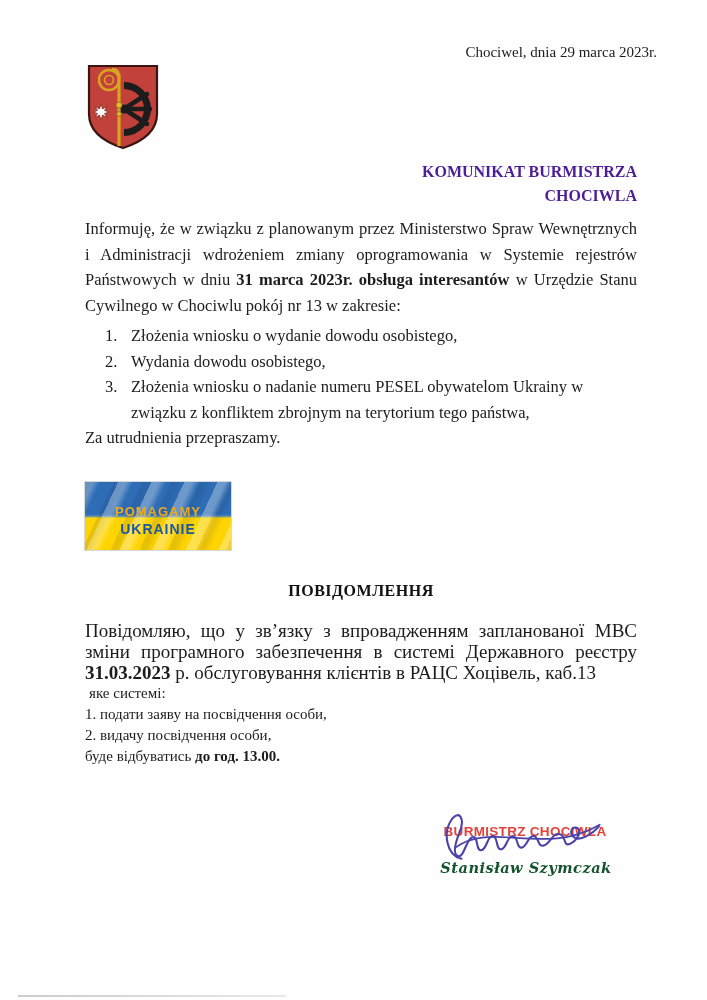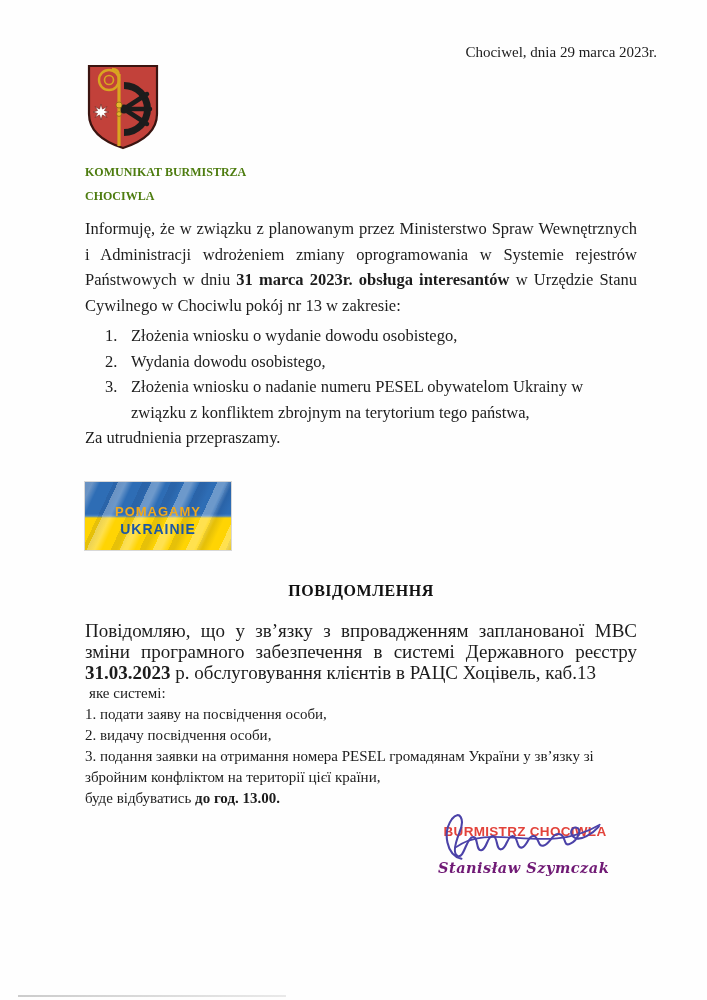--- a/index.html
+++ b/index.html
@@ -11,22 +11,22 @@
     color:#1c1c1c;
     overflow:hidden;
   }
   .dateline {
     position:absolute; top:44px; right:50px;
     font-size:15px;
   }
   .crest { position:absolute; top:62px; left:83px; }
   .content { padding:160px 70px 0 85px; }
   .doc-title {
-    text-align:left; font-weight:bold;
-    font-size:12px; line-height:24px; color:#4d7c0f;
+    text-align:right; font-weight:bold;
+    font-size:16px; line-height:24px; color:#4c1d95;
   }
   .para-pl {
     margin-top:8px;
     font-size:16.5px; line-height:25.5px;
     text-align:justify;
   }
   .pl-list { margin-top:5px; }
   .pl-item { display:flex; padding-left:20px; font-size:16.5px; line-height:25.5px; }
   .pl-num { flex:none; width:26px; }
   .pl-text { flex:1; }
@@ -64,23 +64,23 @@
 
   .signature-block {
     position:absolute; left:425px; top:802px; width:200px; height:92px;
   }
   .stamp-title {
     position:absolute; top:22px; left:0; width:100%; text-align:center;
     font-family:"Liberation Sans", sans-serif; font-weight:bold;
     font-size:13.5px; letter-spacing:0.3px; color:#e2423a;
   }
   .stamp-name {
-    position:absolute; top:57px; left:13px; width:100%; 
+    position:absolute; top:57px; left:1px; width:100%; text-align:center;
     font-family:"DejaVu Serif", serif; font-style:italic; font-weight:bold;
-    font-size:14.5px; letter-spacing:0.5px; color:#701a75;
+    font-size:14.5px; letter-spacing:0.5px; color:#14532d;
   }
   .signature-ink { position:absolute; top:0; left:8px; }
 
   .page-edge-artifact {
     position:absolute; left:18px; bottom:3px; width:268px; height:2px;
     background:linear-gradient(90deg,#8f8f8f,#cfcfcf); opacity:0.45;
   }
 </style>
 </head>
 <body>
@@ -144,21 +144,20 @@
     </div>
 
     <div class="ua-heading">ПОВІДОМЛЕННЯ</div>
 
     <div class="para-ua"><span>Повідомляю, що у зв’язку з впровадженням запланованої МВС зміни програмного забезпечення  в системі Державного реєстру  </span><b>31.03.2023</b><span> р. обслуговування клієнтів в РАЦС Хоцівель, каб.13</span></div>
     <div class="ua-line2">яке системі:</div>
 
     <div>
       <div class="ua-item">1. подати заяву на посвідчення особи,</div>
       <div class="ua-item">2. видачу посвідчення особи,</div>
-      <div class="ua-item">3. подання заявки на отримання номера PESEL громадянам України у зв’язку зі збройним конфліктом на території цієї країни,</div>
     </div>
 
     <div class="ua-closing"><span>буде відбуватись </span><b>до год. 13.00.</b></div>
 
   </div>
 
   <div class="signature-block">
     <div class="stamp-title">BURMISTRZ CHOCIWLA</div>
     <div class="stamp-name">Stanisław Szymczak</div>
     <svg class="signature-ink" width="180" height="70" viewBox="0 0 190 70">

